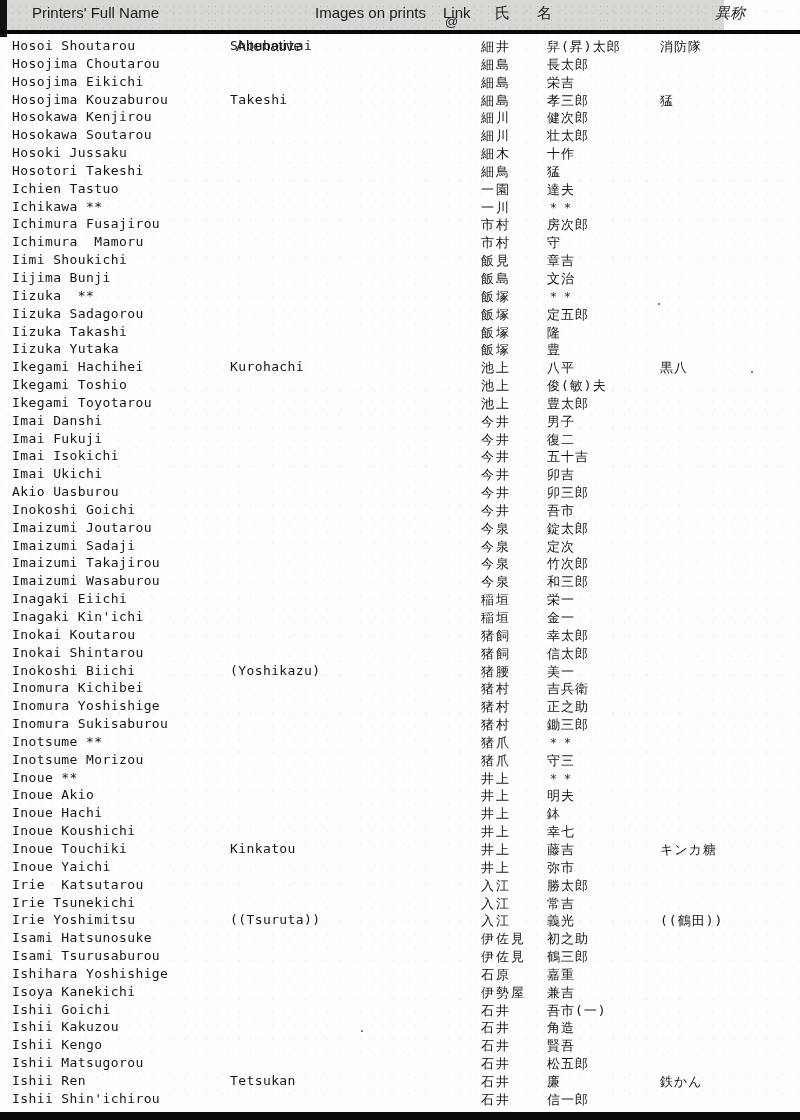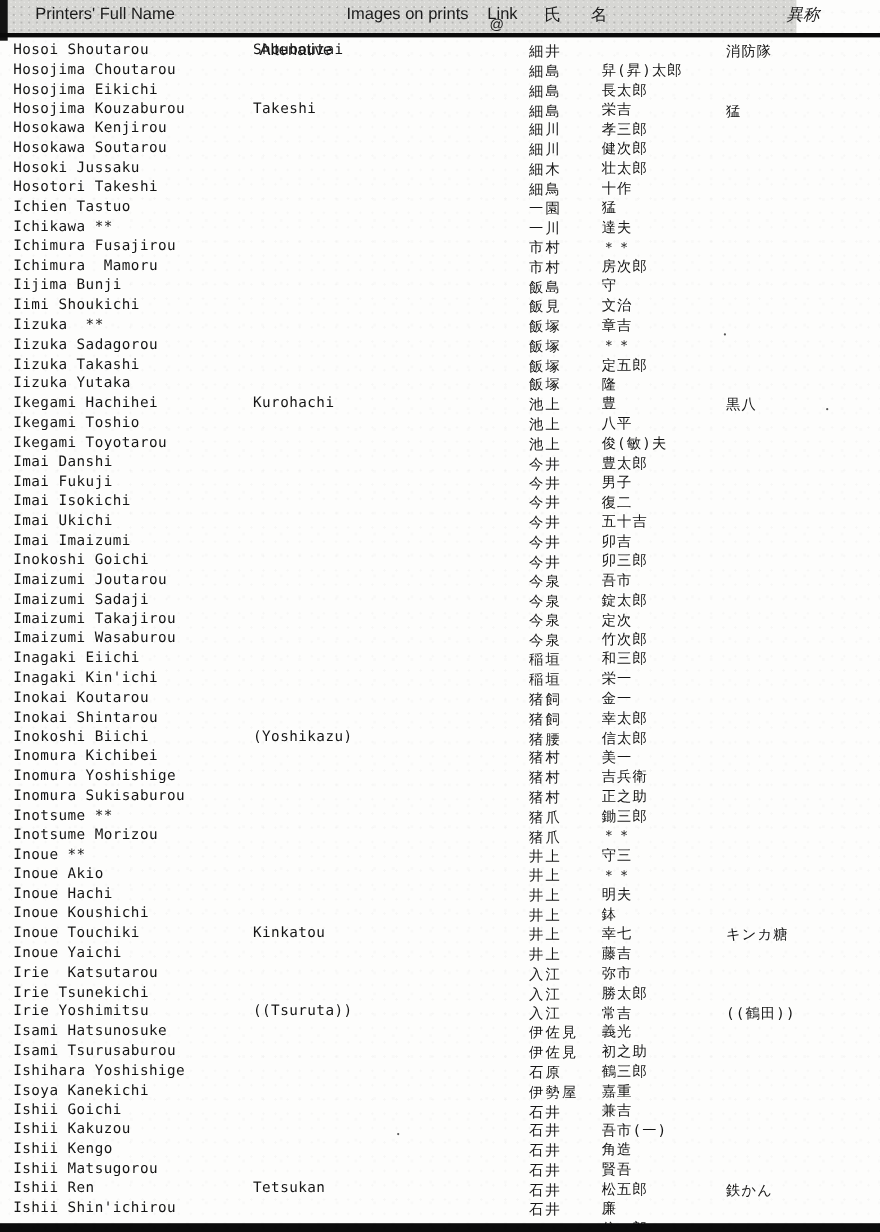--- a/index.html
+++ b/index.html
@@ -39,21 +39,21 @@
 
   .rows{position:absolute;left:0;top:37px;width:724px;}
   .row{position:relative;height:17.85px;}
   .cell{
     position:absolute;top:1px;font-size:13px;color:#161616;
     white-space:pre;letter-spacing:.4px;
   }
   .c-name{left:12px;}
   .c-alt{left:183px;margin-left:47px;}
   .c-surname{left:481px;letter-spacing:2px;}
-  .c-given{left:547px;letter-spacing:1px;margin-top:17px;}
+  .c-given{left:547px;letter-spacing:1px;}
   .c-alias{left:660px;letter-spacing:1px;}
 
   .bottom-edge{position:absolute;left:0;top:1112px;width:800px;height:8px;background:#0c0c0c;}
 
   .speck{position:absolute;width:2px;height:2px;background:#555;border-radius:50%;}
   .noise{
     position:absolute;inset:0;pointer-events:none;
     background-image:
       radial-gradient(rgba(0,0,0,.05) 12%, transparent 14%),
       radial-gradient(rgba(0,0,0,.03) 10%, transparent 12%);
@@ -140,28 +140,28 @@
         <span class="cell c-name">Ichimura Fusajirou</span>
         <span class="cell c-surname">市村</span>
         <span class="cell c-given">房次郎</span>
       </div>
       <div class="row">
         <span class="cell c-name">Ichimura  Mamoru</span>
         <span class="cell c-surname">市村</span>
         <span class="cell c-given">守</span>
       </div>
       <div class="row">
+        <span class="cell c-name">Iimi Shoukichi</span>
+        <span class="cell c-surname">飯見</span>
+        <span class="cell c-given">章吉</span>
+      </div>
+      <div class="row">
         <span class="cell c-name">Iijima Bunji</span>
         <span class="cell c-surname">飯島</span>
         <span class="cell c-given">文治</span>
-      </div>
-      <div class="row">
-        <span class="cell c-name">Iimi Shoukichi</span>
-        <span class="cell c-surname">飯見</span>
-        <span class="cell c-given">章吉</span>
       </div>
       <div class="row">
         <span class="cell c-name">Iizuka  **</span>
         <span class="cell c-surname">飯塚</span>
         <span class="cell c-given">＊＊</span>
       </div>
       <div class="row">
         <span class="cell c-name">Iizuka Sadagorou</span>
         <span class="cell c-surname">飯塚</span>
         <span class="cell c-given">定五郎</span>
@@ -207,21 +207,21 @@
         <span class="cell c-name">Imai Isokichi</span>
         <span class="cell c-surname">今井</span>
         <span class="cell c-given">五十吉</span>
       </div>
       <div class="row">
         <span class="cell c-name">Imai Ukichi</span>
         <span class="cell c-surname">今井</span>
         <span class="cell c-given">卯吉</span>
       </div>
       <div class="row">
-        <span class="cell c-name">Imai Imaizumi</span>
+        <span class="cell c-name">Akio Uasburou</span>
         <span class="cell c-surname">今井</span>
         <span class="cell c-given">卯三郎</span>
       </div>
       <div class="row">
         <span class="cell c-name">Inokoshi Goichi</span>
         <span class="cell c-surname">今井</span>
         <span class="cell c-given">吾市</span>
       </div>
       <div class="row">
         <span class="cell c-name">Imaizumi Joutarou</span>

